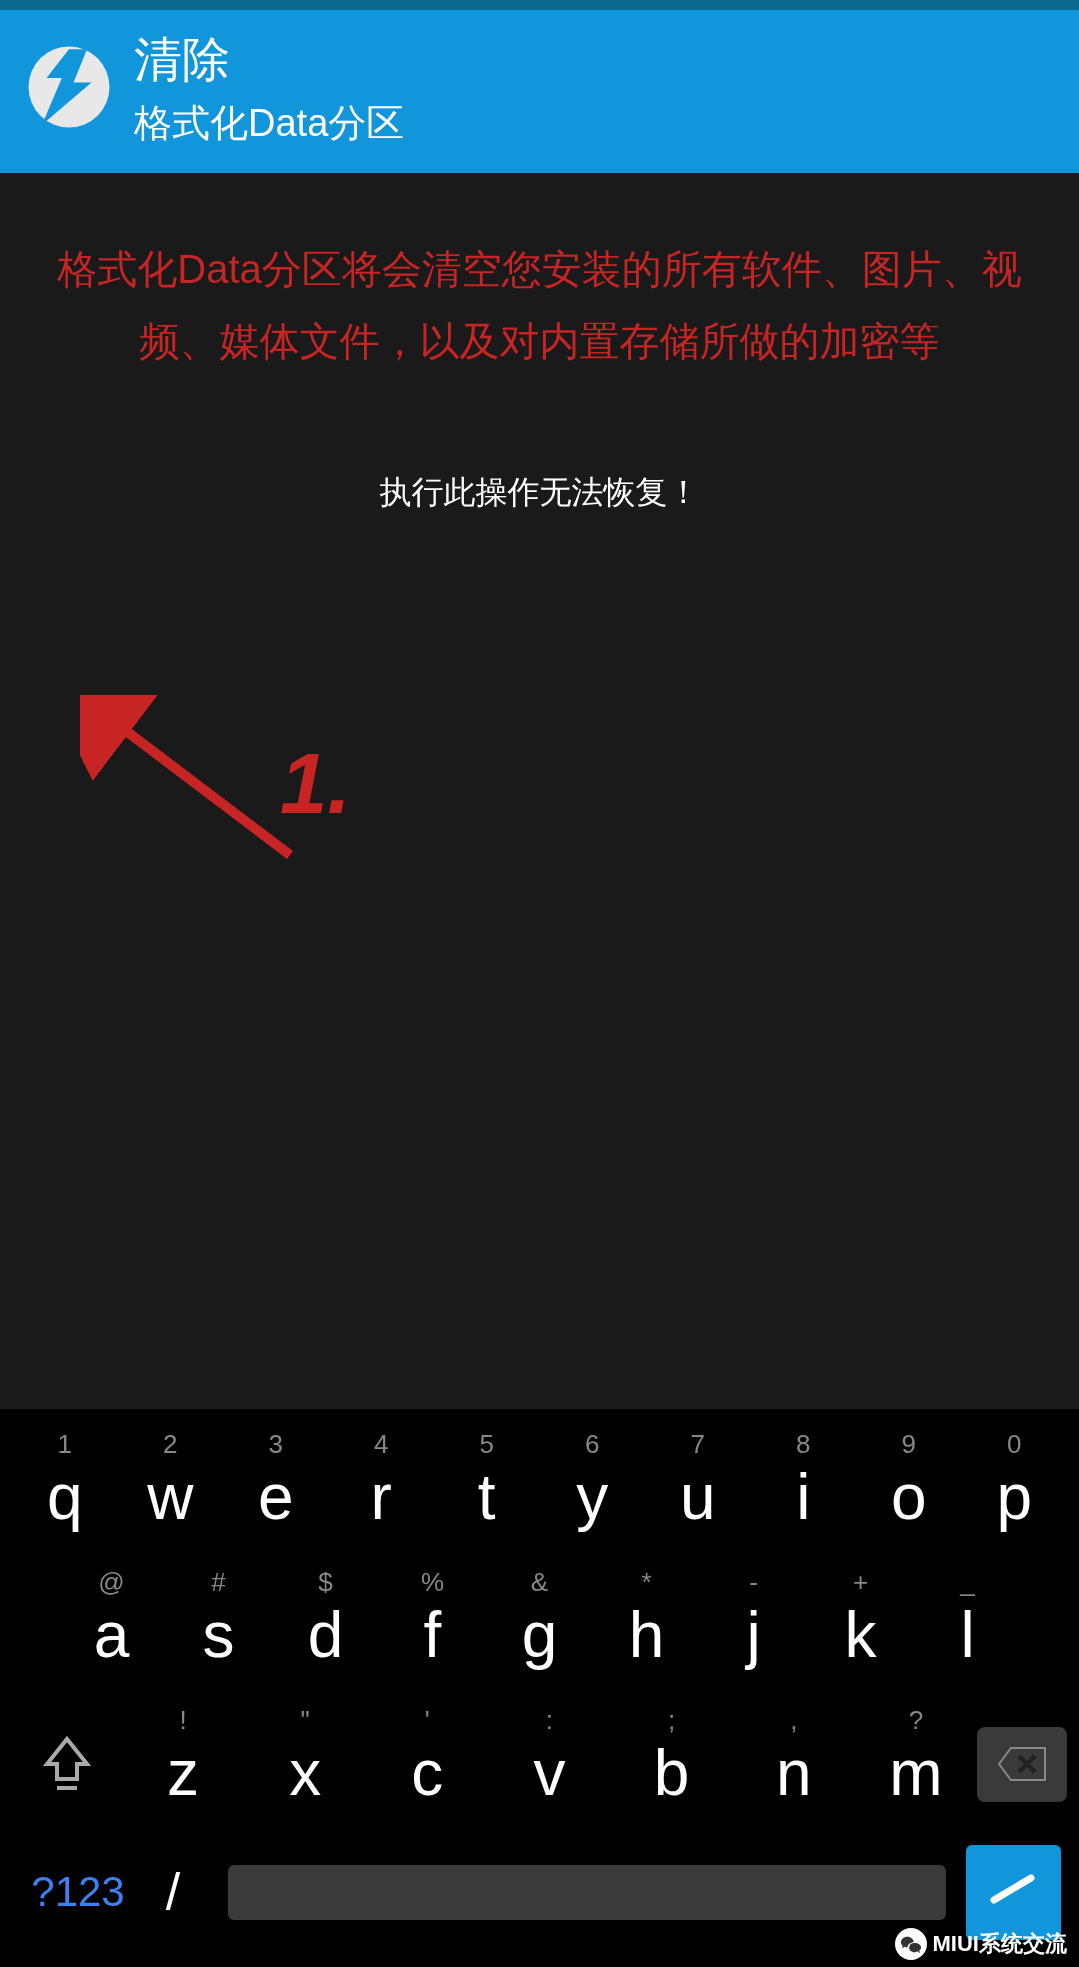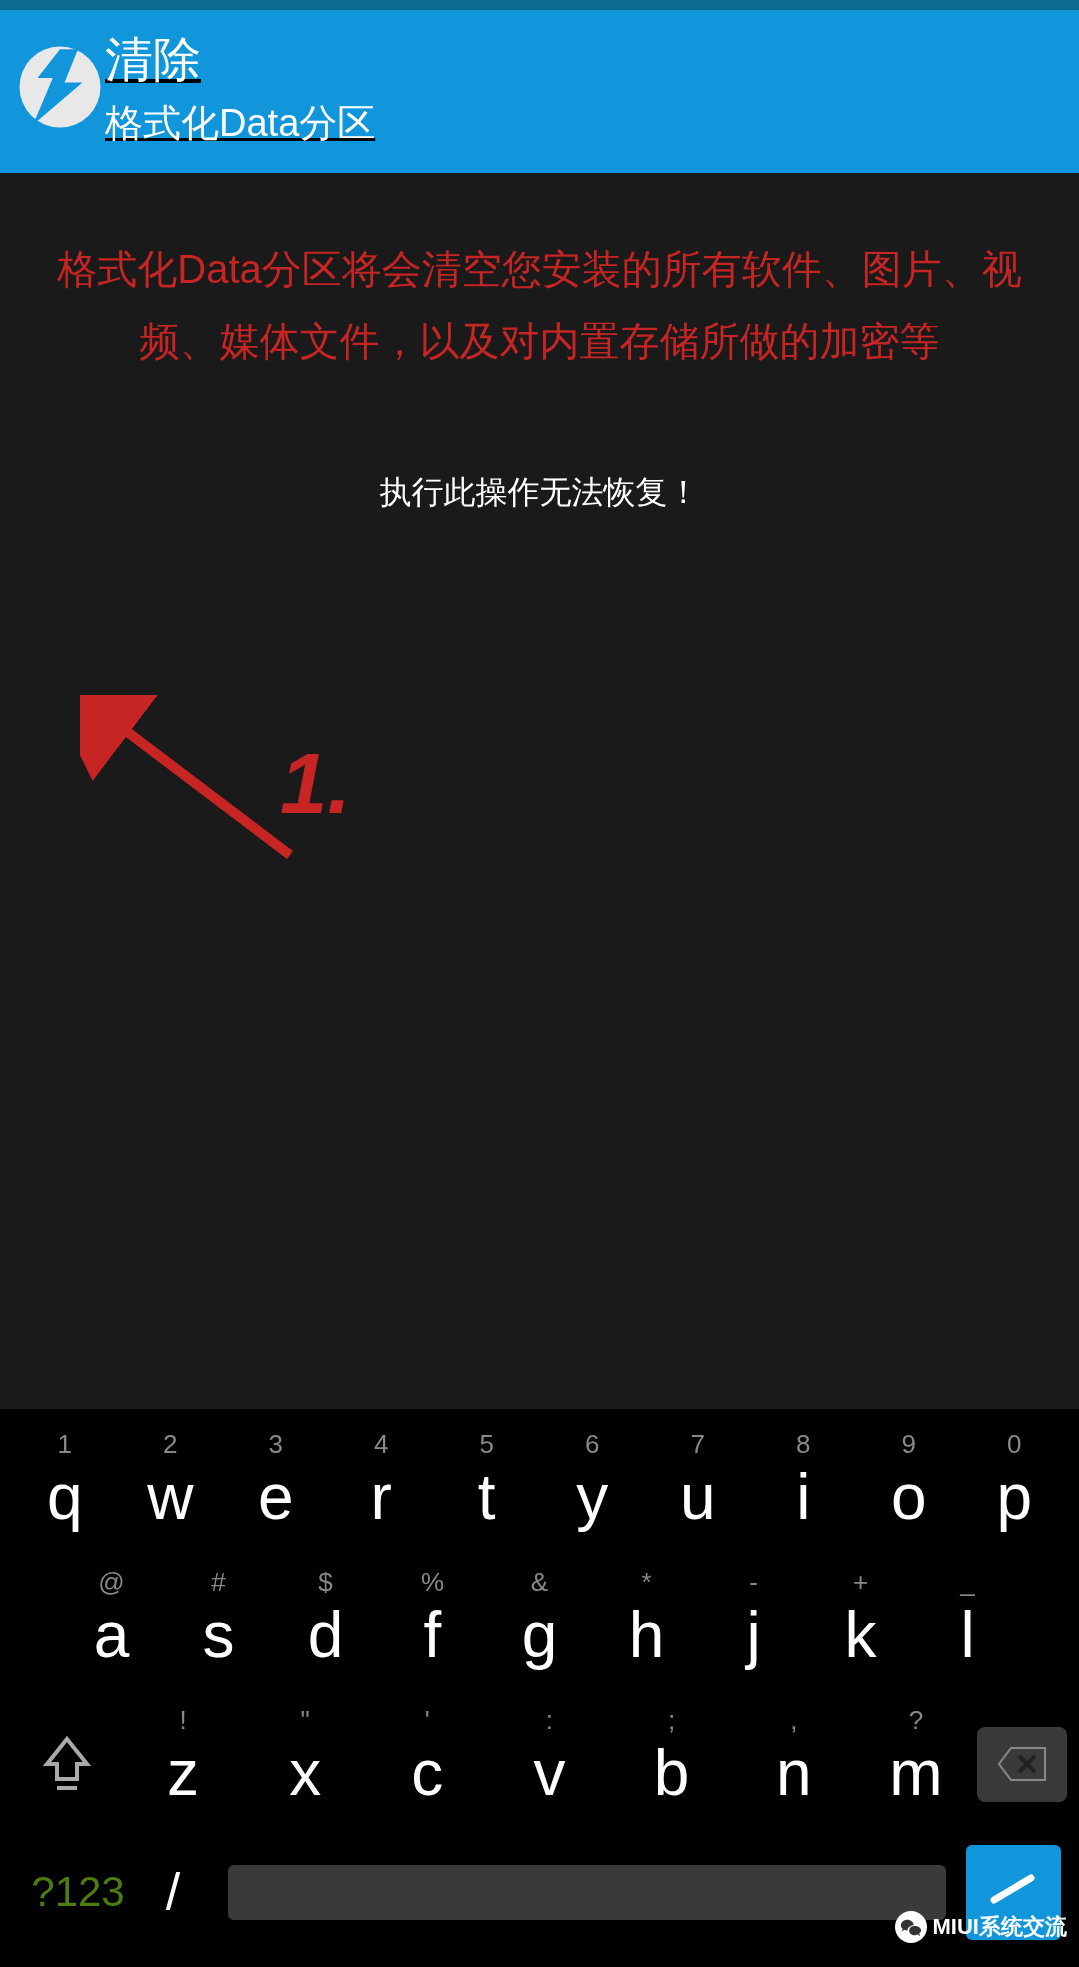--- a/index.html
+++ b/index.html
@@ -12,22 +12,22 @@
   position: relative;
 }
 .status-bar {
   height: 10px;
   background: #0d6a8f;
 }
 .header {
   background: #1296db;
   display: flex;
   align-items: center;
-  padding: 18px 15px 24px;
-  text-decoration: underline;
+  padding: 18px 24px 24px;
+  gap: 20px;
 }
 .header-icon svg { width: 90px; height: 90px; }
 .header-text { display: flex; flex-direction: column; gap: 6px; }
 .header-title { color: #fff; font-size: 48px; font-weight: 400; }
 .header-subtitle { color: #fff; font-size: 38px; font-weight: 300; }
 .content {
   padding: 60px 40px 40px;
   display: flex;
   flex-direction: column;
   align-items: center;
@@ -88,33 +88,33 @@
   width: 110px; height: 110px;
   display: flex; align-items: center; justify-content: center;
   flex-shrink: 0;
 }
 .backspace-key {
   background: #3a3a3a;
   border-radius: 8px;
   width: 90px; height: 75px;
 }
 .kb-row4 { padding: 0 10px; align-items: center; height: 110px; }
-.sym-key { color: #4d7c0f; font-size: 42px; width: 120px; text-align: center; flex-shrink: 0; }
+.sym-key { color: #3b82f6; font-size: 42px; width: 120px; text-align: center; flex-shrink: 0; }
 .slash-key { color: #fff; font-size: 52px; width: 70px; text-align: center; flex-shrink: 0; }
 .space-key { flex: 1; height: 55px; background: #3a3a3a; border-radius: 6px; margin: 0 20px; }
 .enter-key {
   width: 95px; height: 95px;
   background: #1296db;
   border-radius: 6px;
   display: flex; align-items: center; justify-content: center;
   flex-shrink: 0;
 }
 .watermark {
   position: absolute;
-  bottom: 24px;
+  bottom: 7px;
   right: 12px;
   display: flex;
   align-items: center;
   gap: 6px;
   color: #fff;
   font-size: 22px;
   font-weight: bold;
 }
 .wm-icon {
   width: 32px; height: 32px;

